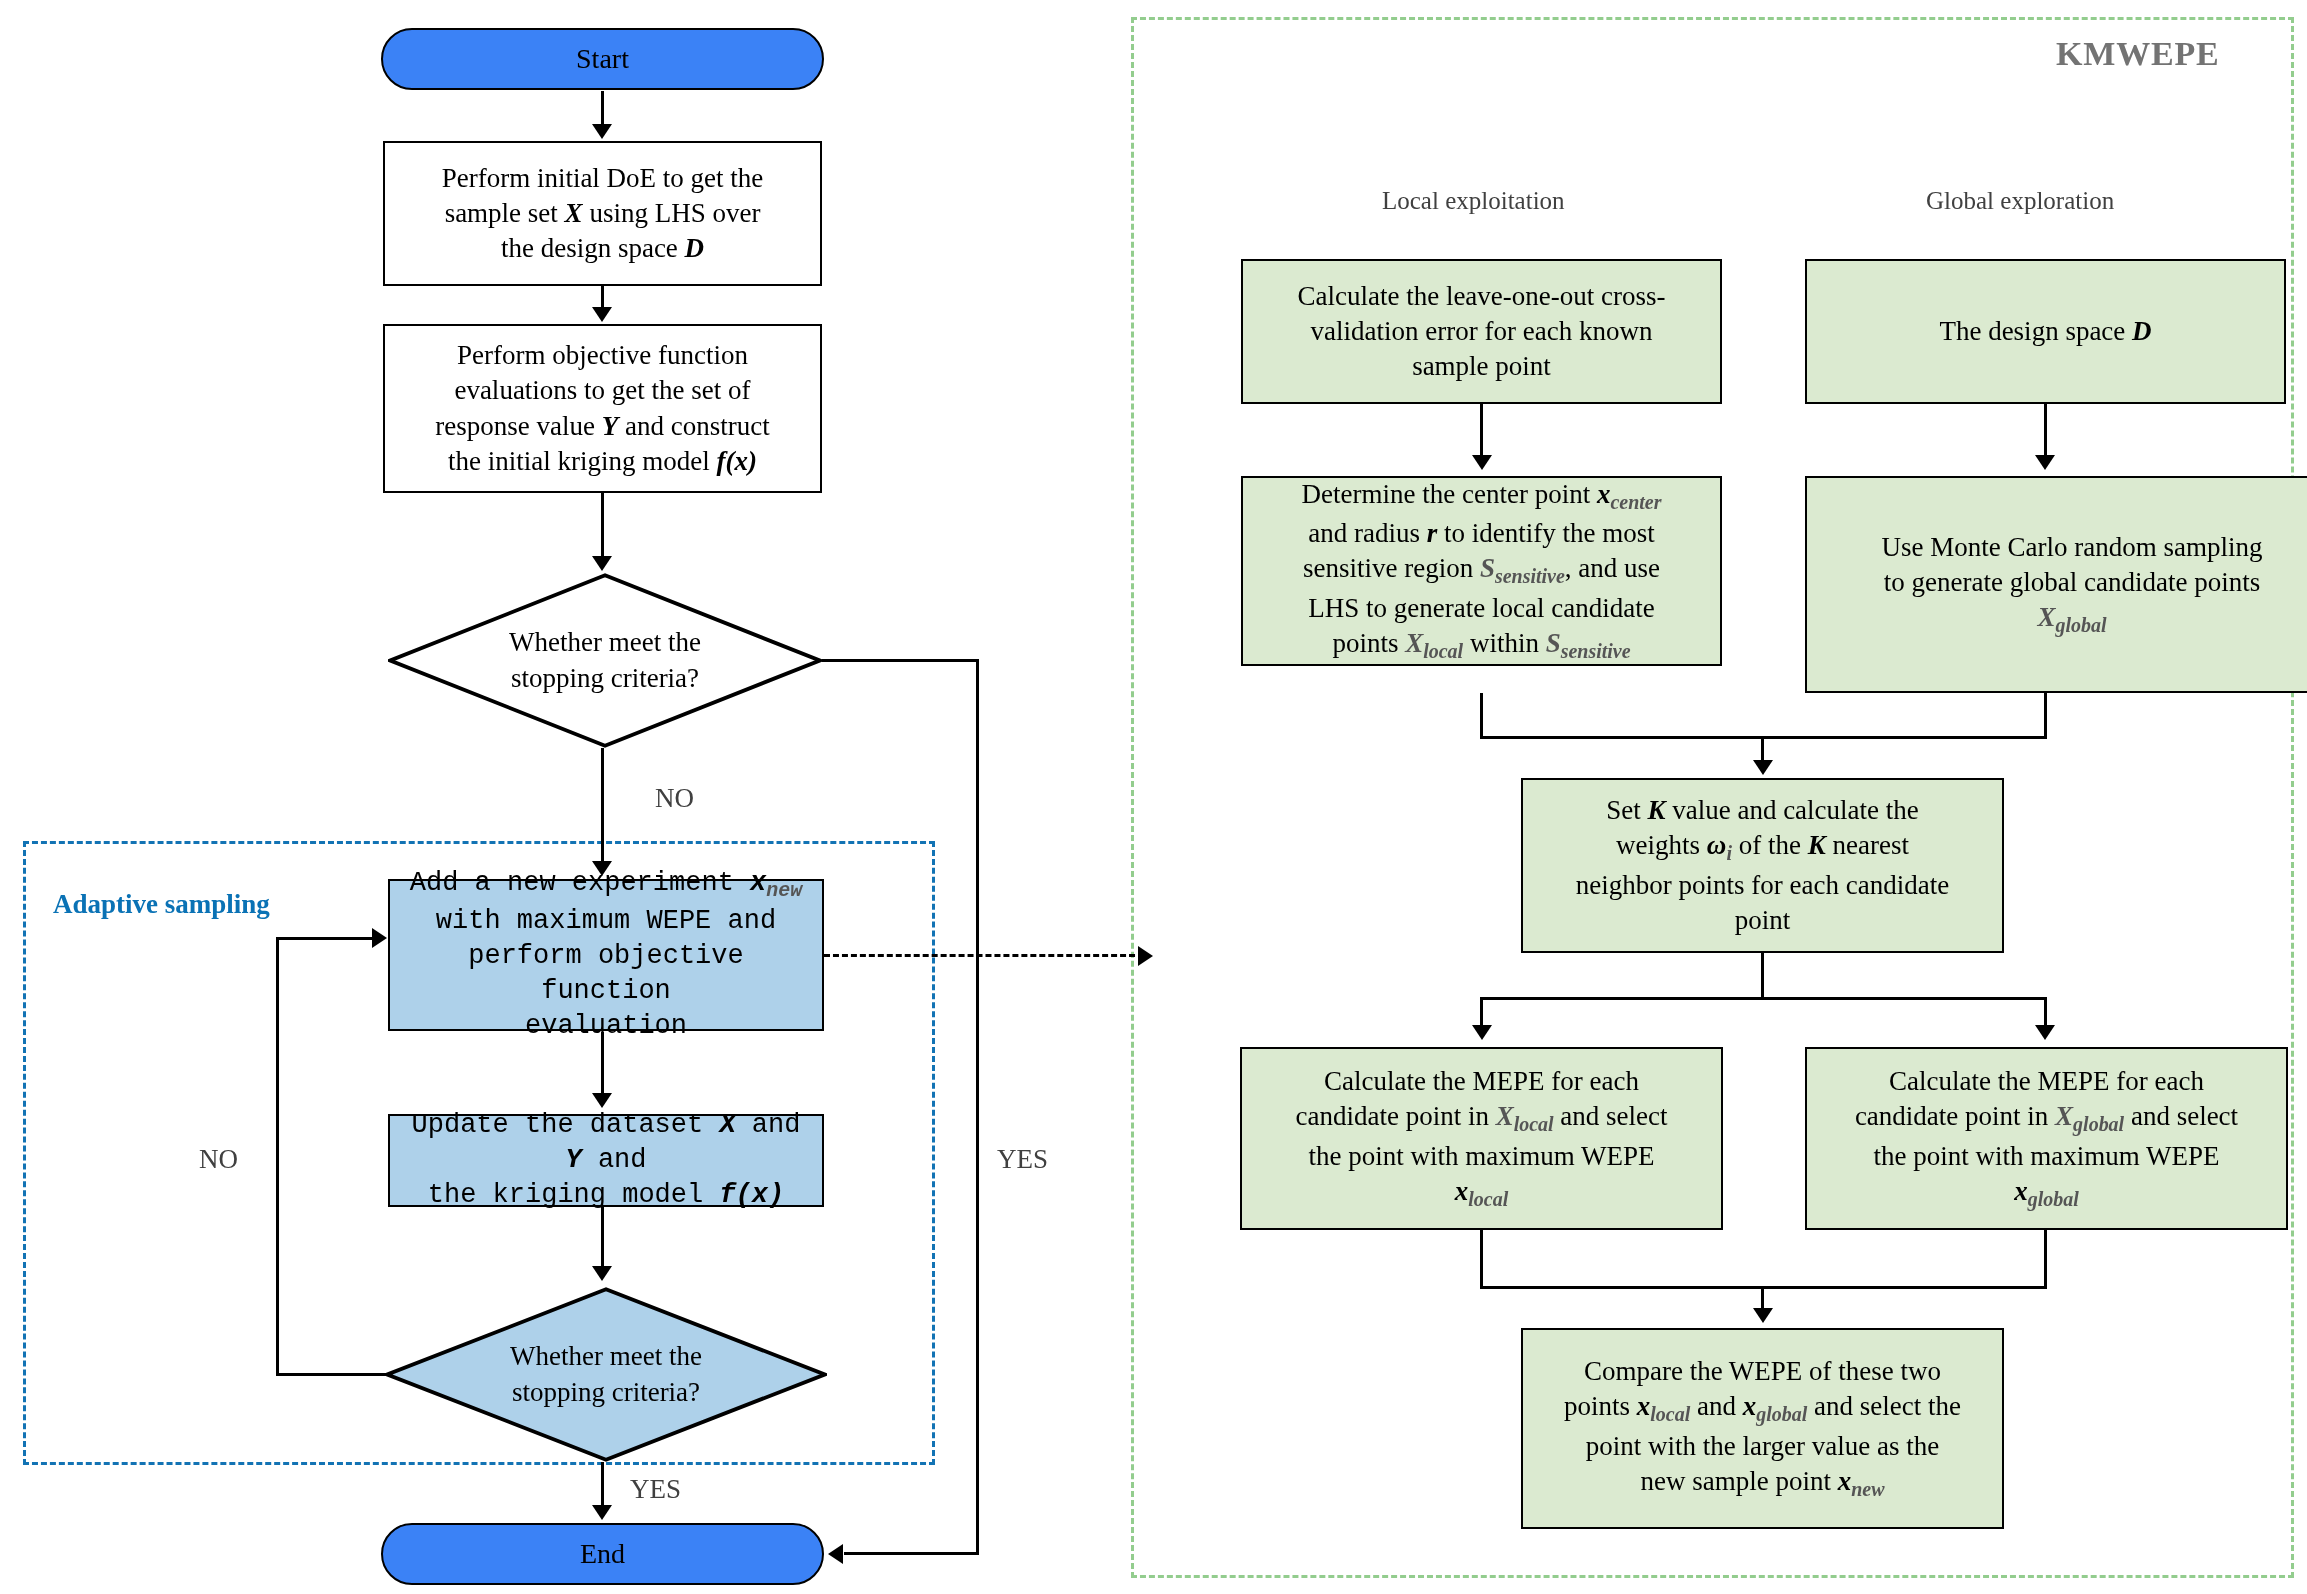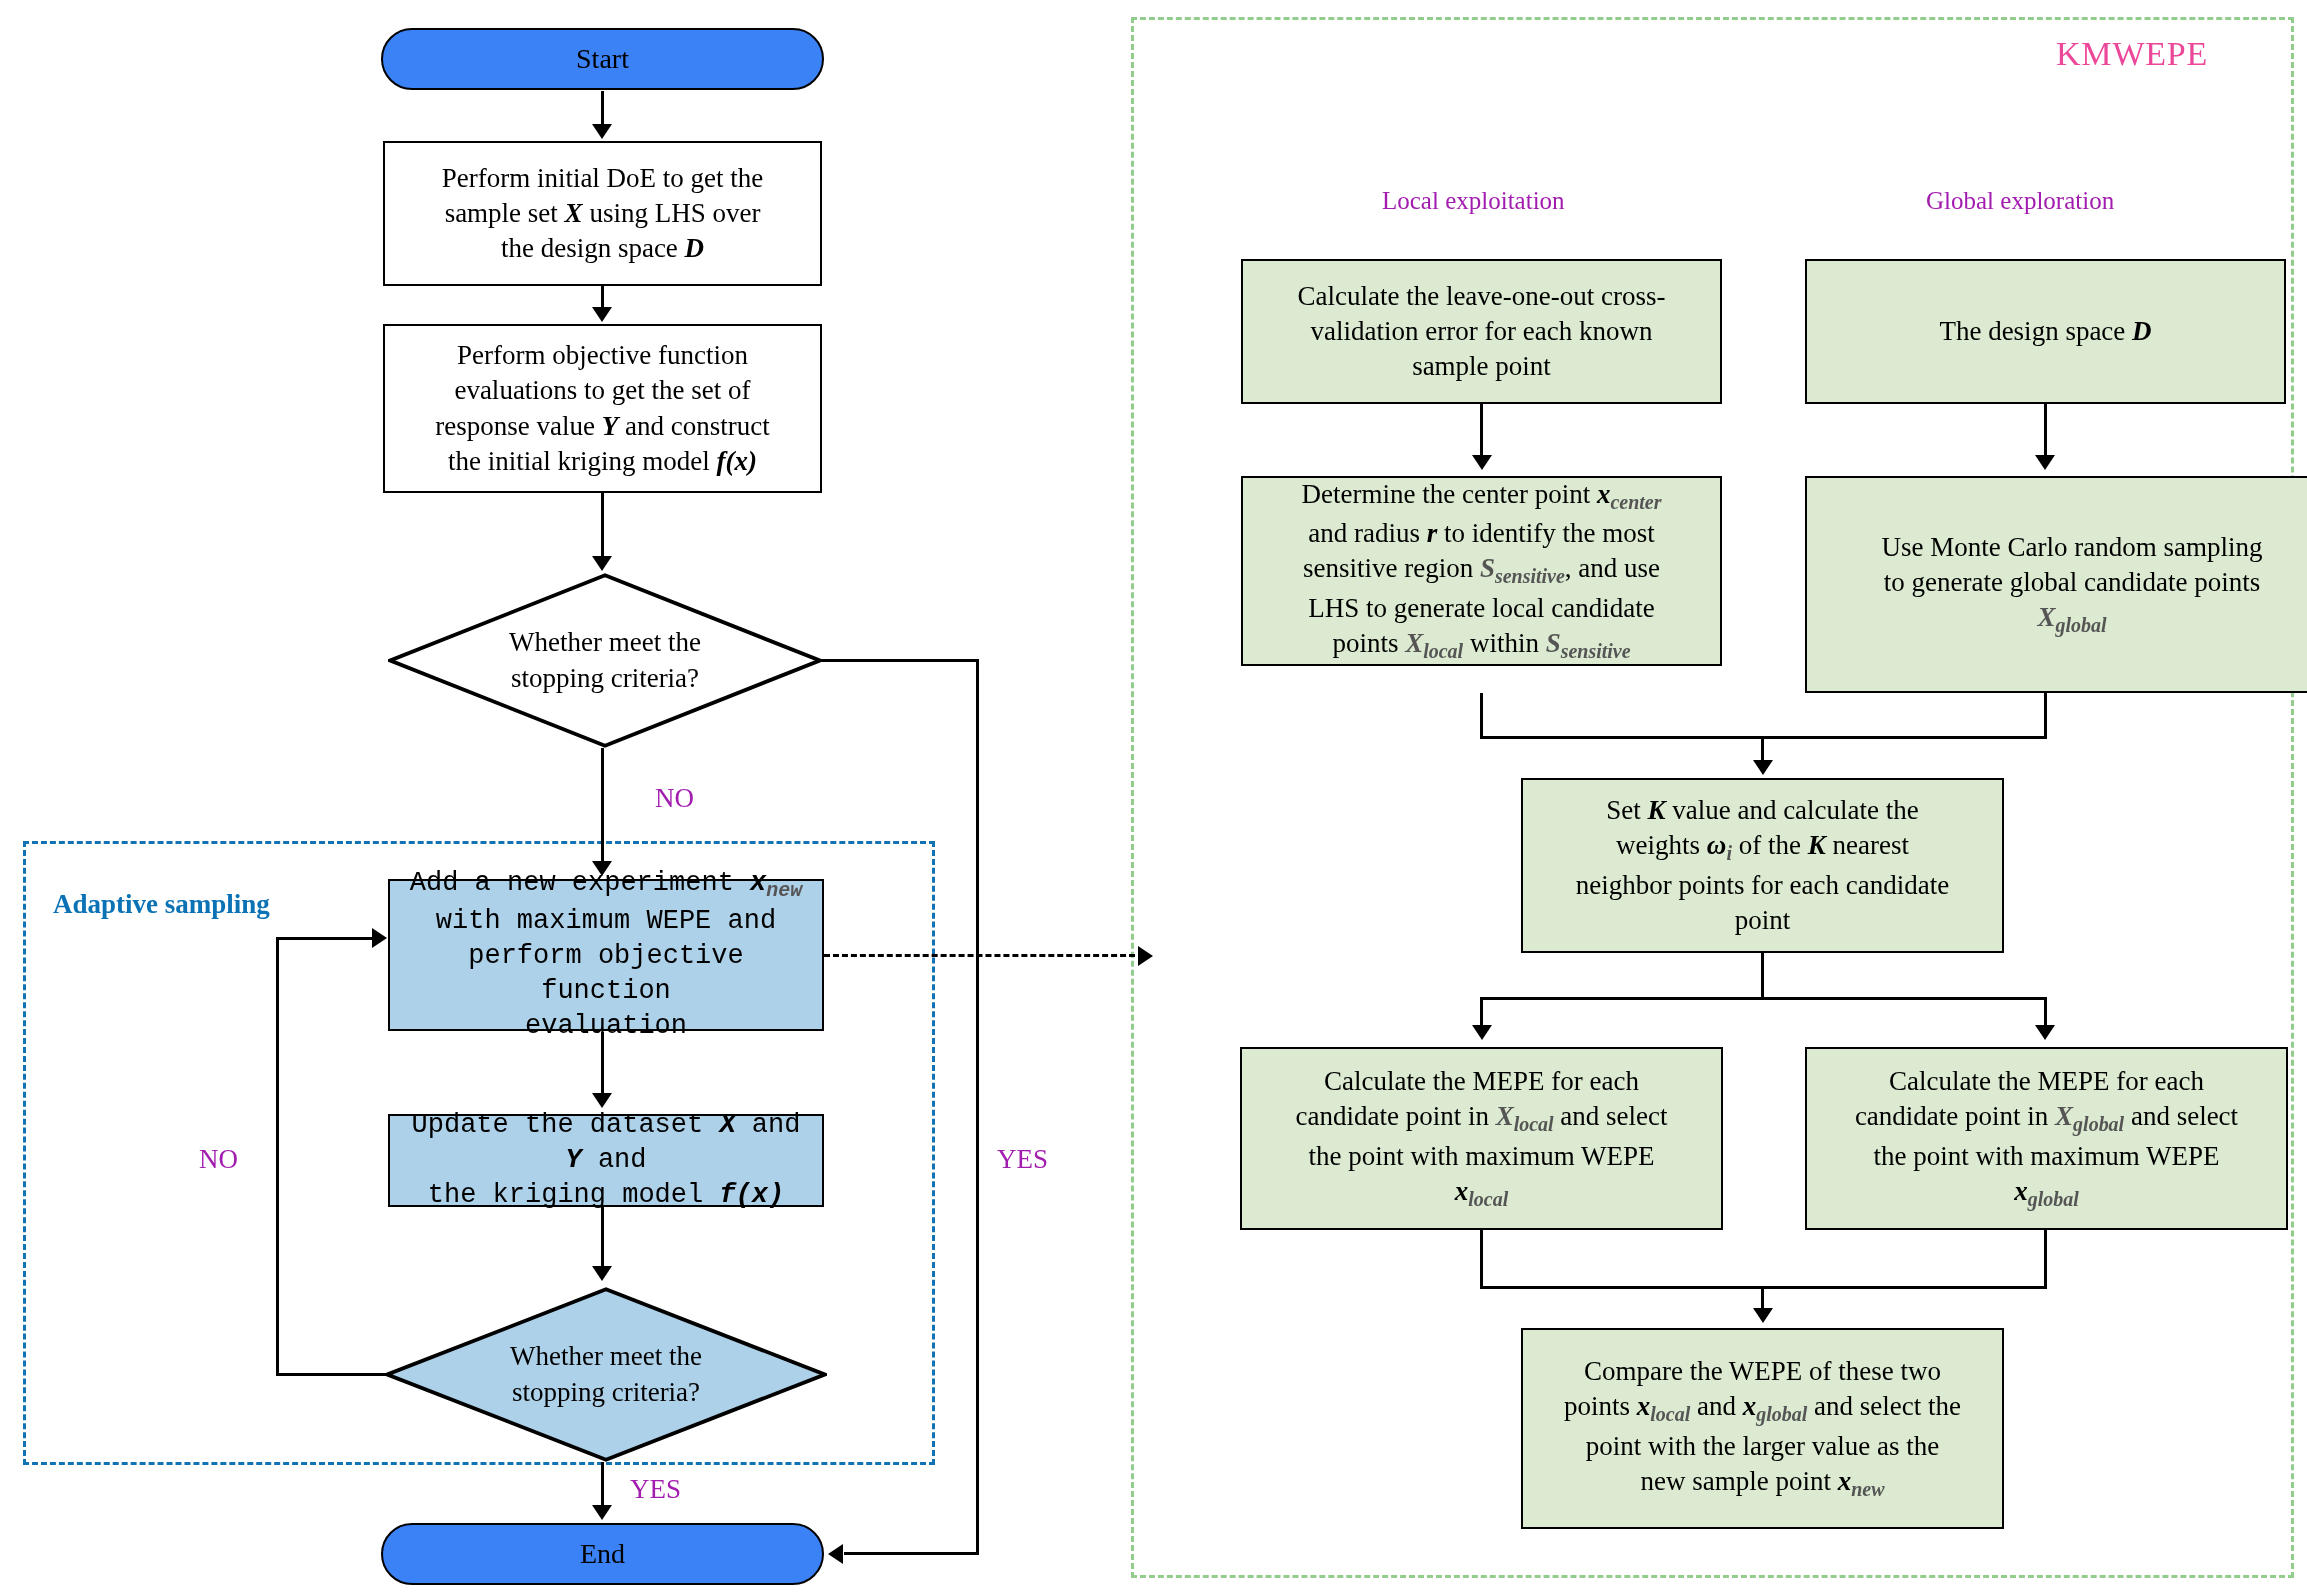--- a/index.html
+++ b/index.html
@@ -33,23 +33,23 @@
            border-bottom:10px solid transparent;border-right:15px solid #000;}
 
   .dashline{position:absolute;height:0;border-top:3px dashed #000;}
 
   
   .groupbox{position:absolute;box-sizing:border-box;background:transparent;}
   .blue-group{border:3.8px dashed #1273b4;}
   .green-group{border:3.8px dashed #93cd8e;}
 
   
-  .lab{position:absolute;color:#a21caf;white-space:nowrap;}
+  .lab{position:absolute;color:#404040;white-space:nowrap;}
   .lab-blue{color:#0a72b5;font-weight:bold;}
-  .lab-green{color:#ec4899;font-weight:normal;}
+  .lab-green{color:#737373;font-weight:bold;}
 
   .sub{font-style:italic;font-size:0.74em;vertical-align:sub;color:#555;}
   .bi{font-weight:bold;font-style:italic;}
   .bvar{font-weight:bold;font-style:italic;}
   .gvar{color:#555;font-weight:bold;font-style:italic;}
 </style>
 </head>
 <body>
 
 <div id="canvas">

